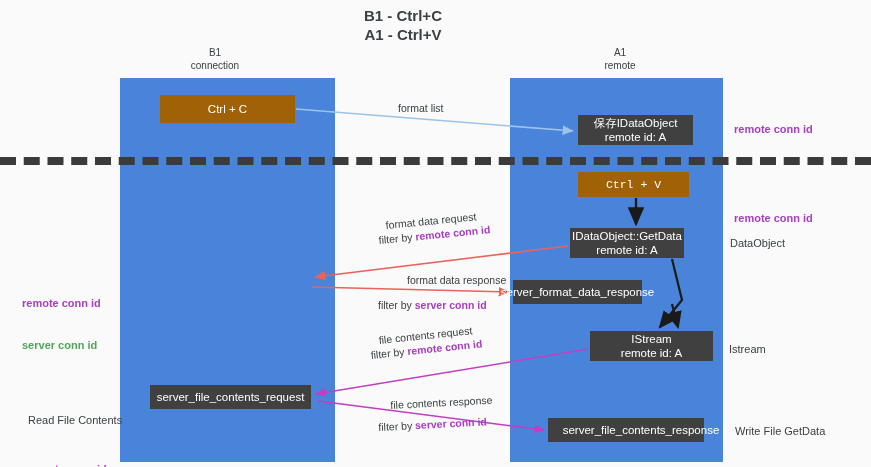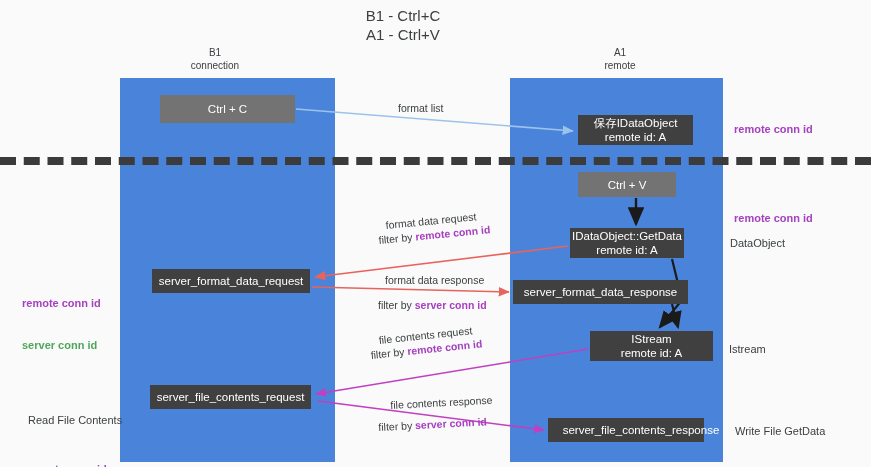--- a/index.html
+++ b/index.html
@@ -13,20 +13,21 @@
   #stage{position:absolute;left:0;top:0;width:871px;height:467px;}
 
   .abs{position:absolute;}
 
   
   #title{
     left:0;top:6px;width:806px;
     text-align:center;
     font-size:15px;color:#3c4043;line-height:19px;
     white-space:pre;
+    font-weight:bold;
   }
 
   
   .col-head{
     text-align:center;font-size:10px;color:#3c4043;line-height:13px;
     white-space:pre;
   }
   #head-b1{left:130px;top:46px;width:170px;}
   #head-a1{left:535px;top:46px;width:170px;}
 
@@ -43,29 +44,29 @@
 
   
   .node{
     box-sizing:border-box;
     display:flex;flex-direction:column;
     align-items:center;justify-content:center;
     color:#ffffff;font-size:11.5px;line-height:14px;
     text-align:center;
     white-space:pre;
   }
-  .green{background:#737373;}
+  .green{background:#a16207;}
   .orange{background:#404040;}
 
   #n-ctrlc   {left:160px;top:95px; width:135px;height:28px;}
   #n-idataobj{left:578px;top:115px;width:115px;height:30px;}
-  #n-ctrlv   {left:578px;top:172px;width:98px;height:25px;}
+  #n-ctrlv   {left:578px;top:172px;width:111px;height:25px;font-family:Liberation Mono, monospace;}
   #n-getdata {left:570px;top:228px;width:114px;height:30px;}
   #n-sfdreq  {left:152px;top:269px;width:158px;height:24px;}
-  #n-sfdresp {left:513px;top:280px;width:175px;height:24px;}
+  #n-sfdresp {left:513px;top:280px;width:129px;height:24px;}
   #n-istream {left:590px;top:331px;width:123px;height:30px;}
   #n-sfcreq  {left:150px;top:385px;width:161px;height:24px;}
   #n-sfcresp {left:548px;top:418px;width:156px;height:24px;padding-left:30px;}
 
   
   .ann{font-size:11px;line-height:14px;white-space:pre;}
   .purple{color:#a63fc0;font-weight:bold;}
   .green-t{color:#4fa65b;font-weight:bold;}
   .dark{color:#3c4043;}
 
@@ -79,21 +80,21 @@
   #ann-l1{left:22px;top:268px;}
   #ann-l2{left:28px;top:385px;}
 
   
   .edge-lbl{font-size:10.5px;line-height:14px;color:#3c4043;white-space:pre;}
   .edge-lbl b{font-weight:bold;}
 
   #lbl-formatlist{left:398px;top:101px;}
   #lbl-fdreq{left:385px;top:218px;transform:rotate(-5.5deg);transform-origin:left top;}
   #lbl-fdreq2{left:378px;top:233px;transform:rotate(-5.5deg);transform-origin:left top;}
-  #lbl-fdresp{left:385px;top:273px;}
+  #lbl-fdresp{left:407px;top:273px;}
   #lbl-fdresp2{left:378px;top:298px;}
   #lbl-fcreq{left:378px;top:333px;transform:rotate(-6deg);transform-origin:left top;}
   #lbl-fcreq2{left:370px;top:348px;transform:rotate(-6deg);transform-origin:left top;}
   #lbl-fcresp{left:390px;top:398px;transform:rotate(-3deg);transform-origin:left top;}
   #lbl-fcresp2{left:378px;top:420px;transform:rotate(-3deg);transform-origin:left top;}
 
   svg#wires{position:absolute;left:0;top:0;width:871px;height:467px;pointer-events:none;}
 </style>
 </head>
 <body>
@@ -145,21 +146,20 @@
 connection</div>
   <div class="abs col-head" id="head-a1">A1
 remote</div>
 
   <div class="abs node green" id="n-ctrlc">Ctrl + C</div>
   <div class="abs node orange" id="n-idataobj">保存IDataObject
 remote id: A</div>
   <div class="abs node green" id="n-ctrlv">Ctrl + V</div>
   <div class="abs node orange" id="n-getdata">IDataObject::GetData
 remote id: A</div>
-  <div class="abs node orange" id="n-sfdreq">server_format_data_request</div>
   <div class="abs node orange" id="n-sfdresp">server_format_data_response</div>
   <div class="abs node orange" id="n-istream">IStream
 remote id: A</div>
   <div class="abs node orange" id="n-sfcreq">server_file_contents_request</div>
   <div class="abs node orange" id="n-sfcresp">server_file_contents_response</div>
 
   <div class="abs ann purple" id="ann-r1">remote conn id</div>
   <div class="abs ann purple" id="ann-r2">remote conn id</div>
   <div class="abs ann dark" id="ann-r3">DataObject</div>
   <div class="abs ann dark" id="ann-r4">Istream</div>

